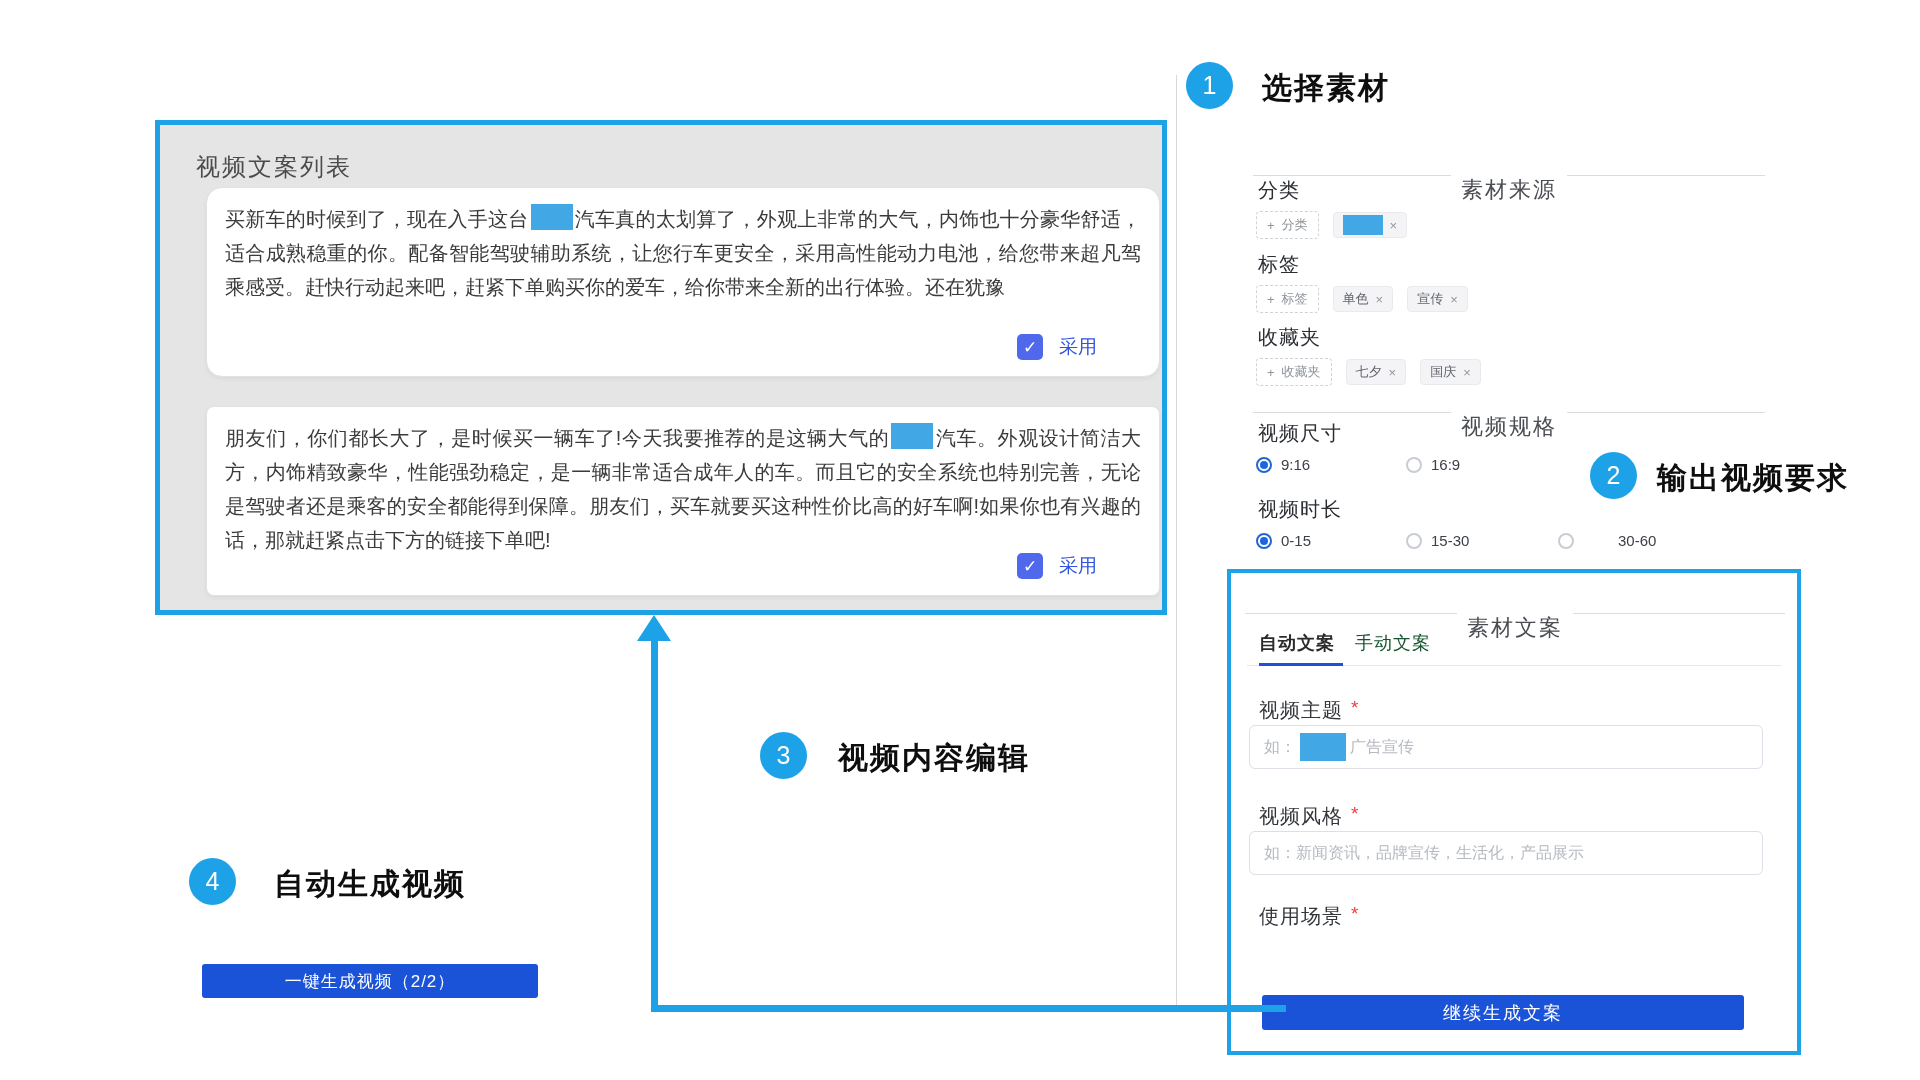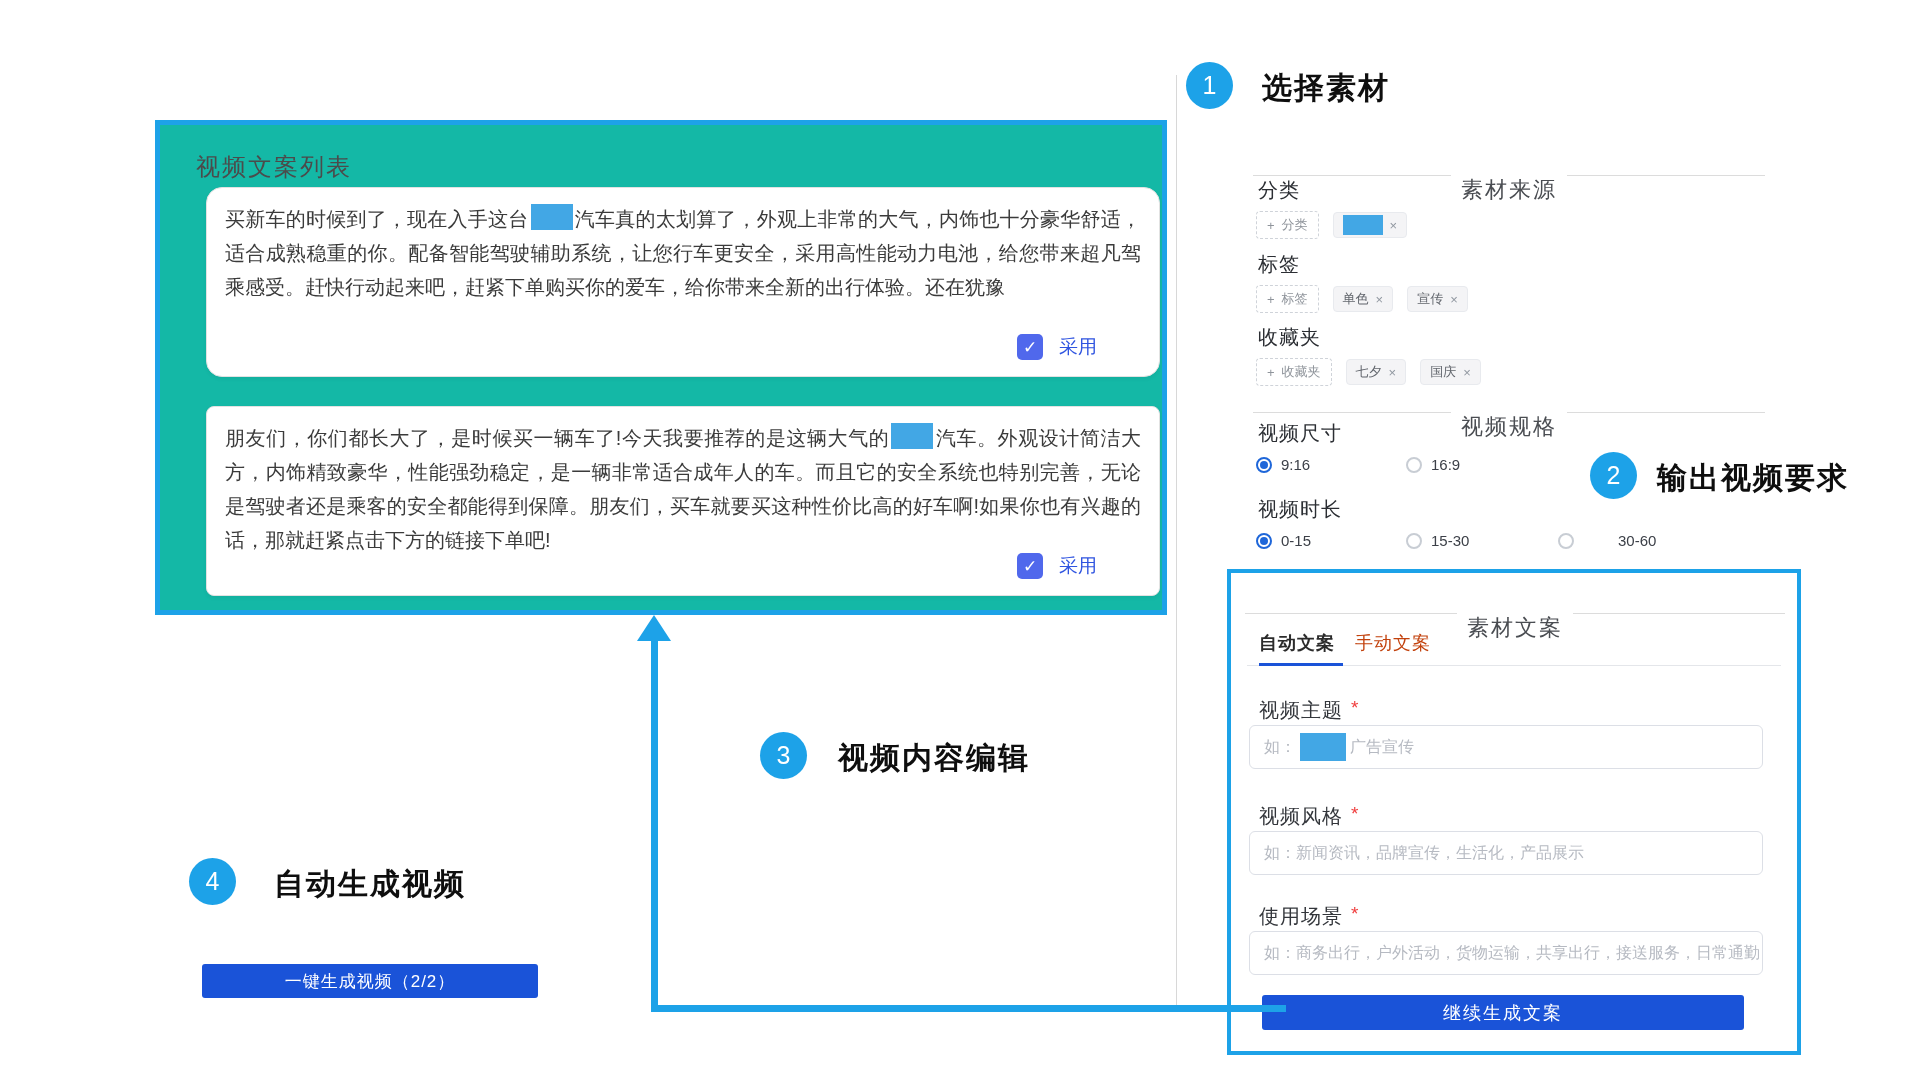--- a/index.html
+++ b/index.html
@@ -13,21 +13,21 @@
   *{box-sizing:border-box;margin:0;padding:0;}
   html,body{width:1920px;height:1080px;}
   body{
     position:relative;background:#ffffff;
     font-family:"Liberation Sans", sans-serif;
     overflow:hidden;color:#333;
   }
   .abs{position:absolute;}
 
   
-  .copy-box{left:155px;top:120px;width:1012px;height:495px;border:5px solid var(--cyan);background:#14b8a6;}
+  .copy-box{left:155px;top:120px;width:1012px;height:495px;border:5px solid var(--cyan);background:#e5e5e5;}
   .copy-title{position:absolute;left:36px;top:26px;font-size:24px;color:#4b4b4b;letter-spacing:2px;}
   .card{position:absolute;left:46px;width:954px;height:190px;border:1px solid #e2e2e2;border-radius:8px;background:#fff;box-shadow:0 2px 4px rgba(0,0,0,.05);}
   .card1{top:62px;border-radius:16px;}
   .card2{top:281px;}
   .card-text{padding:14px 18px 0 18px;font-size:20px;line-height:34px;color:#3b3b3b;text-align:justify;}
   .censor{display:inline-block;width:42px;height:26px;background:var(--censor);vertical-align:-4px;margin:0 2px;}
   .adopt{position:absolute;right:62px;bottom:16px;display:flex;align-items:center;gap:16px;}
   .checkbox{width:26px;height:26px;border-radius:5px;background:var(--checkbox);color:#fff;font-size:17px;display:flex;align-items:center;justify-content:center;cursor:pointer;}
   .adopt-label{font-size:19px;color:var(--adopt);}
 
@@ -54,21 +54,21 @@
   .radio{display:flex;align-items:center;gap:9px;font-size:15px;color:#3c4048;cursor:pointer;}
   .rdot{width:16px;height:16px;border-radius:50%;border:2px solid #c8cdd4;background:#fff;position:relative;}
   .rdot.sel{border-color:var(--radio);}
   .rdot.sel::after{content:"";position:absolute;inset:2px;border-radius:50%;background:var(--radio);}
 
   
   .copy-panel{left:1227px;top:569px;width:574px;height:486px;border:4px solid var(--cyan);background:#fff;}
   .copy-panel .sec-head{position:absolute;left:14px;top:12px;width:540px;}
   .tab{position:absolute;top:58px;font-size:18px;cursor:pointer;letter-spacing:1px;white-space:nowrap;}
   .tab.active{font-weight:700;color:#2b2b2b;}
-  .tab.inactive{color:#c2410c;}
+  .tab.inactive{color:#14532d;}
   .tab-underline{position:absolute;left:28px;top:90px;width:84px;height:3px;background:var(--blue);}
   .tab-line{position:absolute;left:16px;top:92px;width:534px;height:1px;background:#e4e6ea;}
   .field-label{position:absolute;font-size:20px;color:#33363b;font-weight:500;letter-spacing:1px;display:flex;gap:8px;}
   .star{color:#f03e3e;font-size:19px;}
   .input{position:absolute;left:18px;width:514px;height:44px;border:1px solid #dcdfe6;border-radius:6px;background:#fff;display:flex;align-items:center;padding:0 14px;font-size:16px;color:#b6bac2;gap:4px;cursor:text;white-space:nowrap;overflow:hidden;}
   .ph-censor{display:inline-block;width:46px;height:28px;background:var(--censor);}
   .submit-btn{position:absolute;left:31px;top:422px;width:482px;height:35px;background:var(--blue);border:none;border-radius:3px;color:#fff;font-size:18px;display:flex;align-items:center;justify-content:center;letter-spacing:2px;cursor:pointer;font-family:inherit;}
 
   
   .gen-btn{left:202px;top:964px;width:336px;height:34px;background:var(--blue);border:none;border-radius:3px;color:#fff;font-size:17px;display:flex;align-items:center;justify-content:center;letter-spacing:1px;cursor:pointer;font-family:inherit;}
@@ -224,23 +224,20 @@
       <span class="star">*</span>
   </div>
   <div class="input" style="top:258px;">
     <span>如：新闻资讯，品牌宣传，生活化，产品展示</span>
   </div>
 
   <div class="field-label" style="left:28px;top:330px;">
     <span>使用场景</span>
       <span class="star">*</span>
   </div>
-  <div class="input" style="top:358px;">
-    <span>如：商务出行，户外活动，货物运输，共享出行，接送服务，日常通勤</span>
-  </div>
 
   <button class="submit-btn">继续生成文案</button>
 </div>
 
 <div class="abs step-circle" style="left:760px;top:732px;">
     <span>3</span>
   </div>
 <div class="abs step-label" style="left:838px;top:738px;">视频内容编辑</div>
 
 <div class="abs step-circle" style="left:189px;top:858px;">

